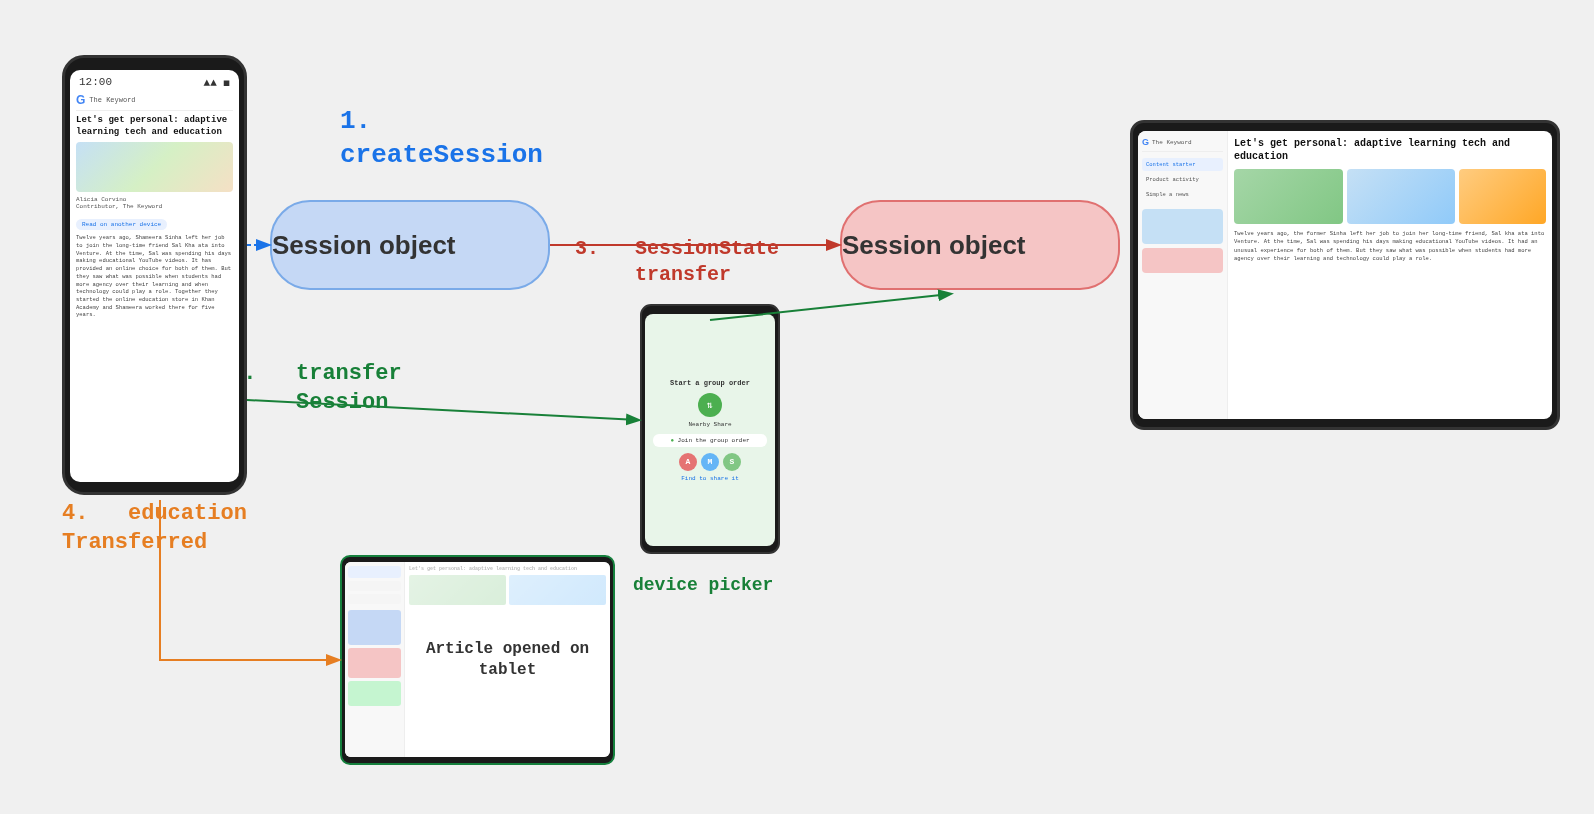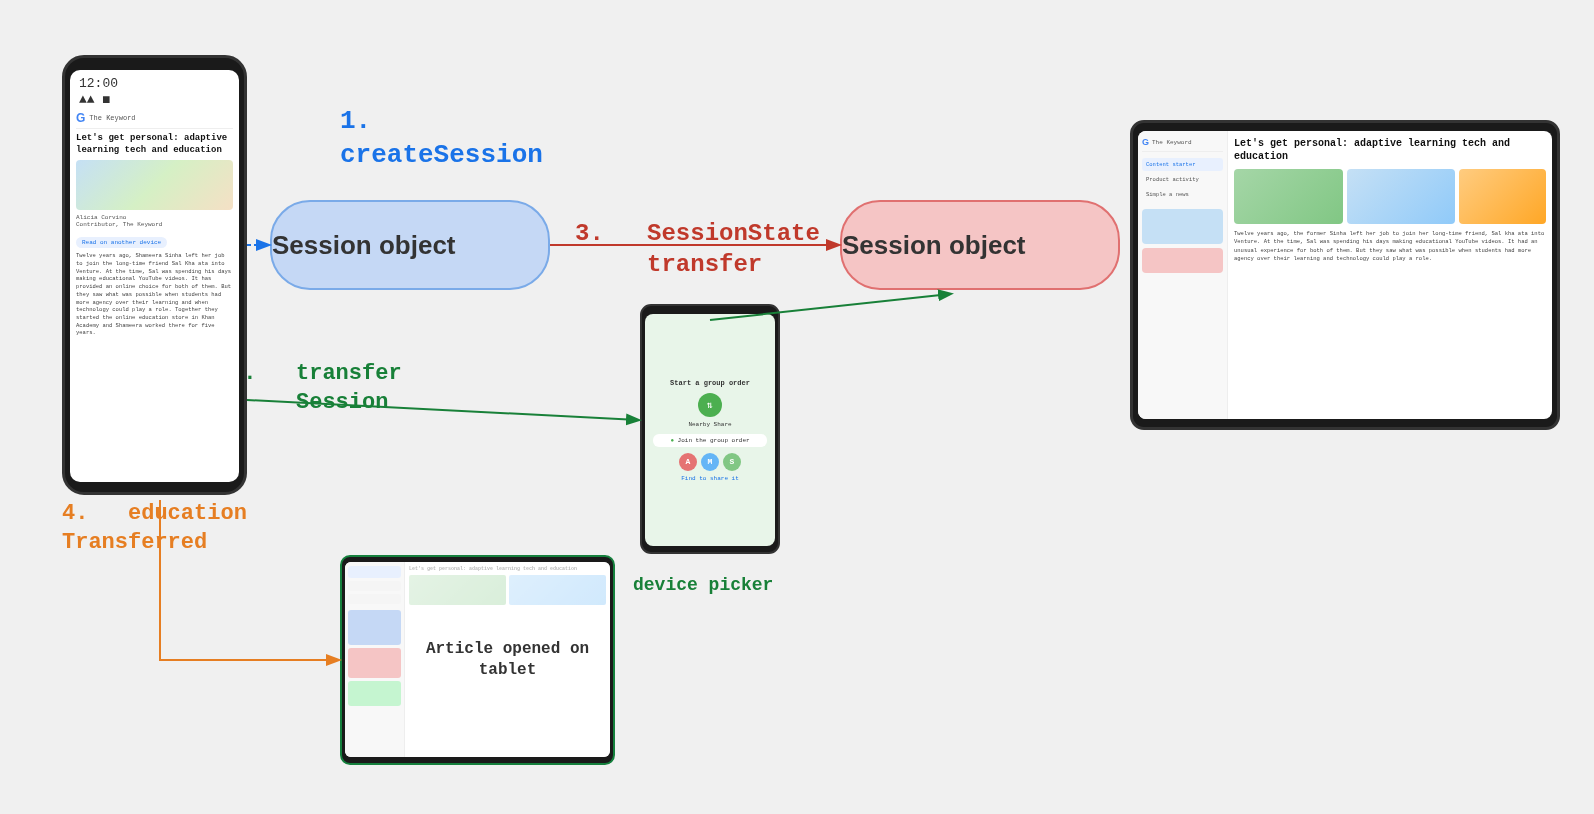--- a/index.html
+++ b/index.html
@@ -35,23 +35,23 @@
 
     .step2 {
       color: #188038;
       top: 360px;
       left: 230px;
       font-size: 22px;
     }
 
     .step3 {
       color: #c0392b;
-      top: 218px;
+      top: 236px;
       left: 575px;
-      font-size: 24px;
+      font-size: 20px;
     }
 
     .step4 {
       color: #e67e22;
       top: 500px;
       left: 62px;
       font-size: 22px;
     }
 
     
@@ -102,25 +102,24 @@
       margin: 12px 5px 5px 5px;
       border-radius: 10px;
       height: calc(100% - 22px);
       overflow: hidden;
       padding: 6px;
     }
 
     .phone-status-bar {
       display: flex;
       justify-content: space-between;
-      font-size: 13px;
+      font-size: 11px;
       color: #333;
       margin-bottom: 4px;
       padding: 0 3px;
-      flex-direction: column;
     }
 
     .phone-header {
       display: flex;
       align-items: center;
       gap: 4px;
       margin-bottom: 4px;
       border-bottom: 1px solid #eee;
       padding-bottom: 3px;
     }

